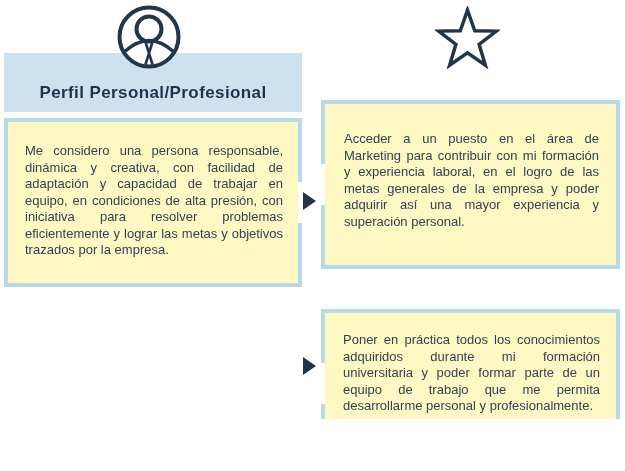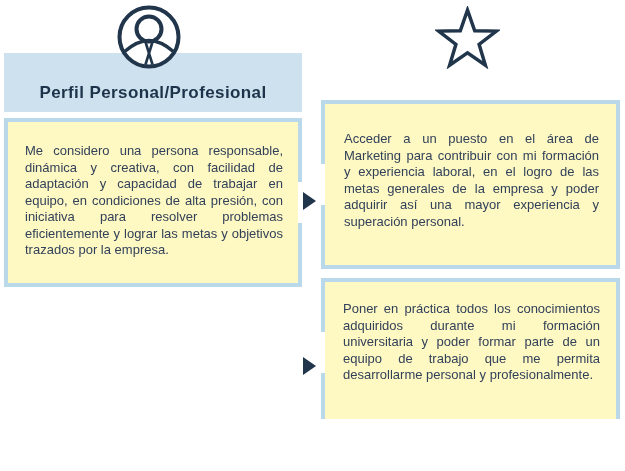--- a/index.html
+++ b/index.html
@@ -41,21 +41,21 @@
   }
   
   .box{
     position:absolute;
     background:#fef9c3;
     border:4px solid var(--box-border);
   }
   .box-tl{left:4px;top:118px;width:298px;height:169px;}
   .box-tr{left:321px;top:100px;width:299px;height:169px;}
   .box-bl{left:4px;top:293px;width:298px;height:149px;}
-  .box-br{left:321px;top:278px;width:299px;height:149px;}
+  .box-br{left:321px;top:309px;width:299px;height:149px;}
   .box p{
     color:var(--body-text);
     font-size:13px;line-height:16.5px;
     text-align:justify;
   }
   .box-tl p{margin:21px 15px 0 17px;}
   .box-tr p{margin:27px 17px 0 19px;}
   .box-bl p{margin:15px 14px 0 16px;}
   .box-br p{margin:19px 16px 0 18px;}
   

